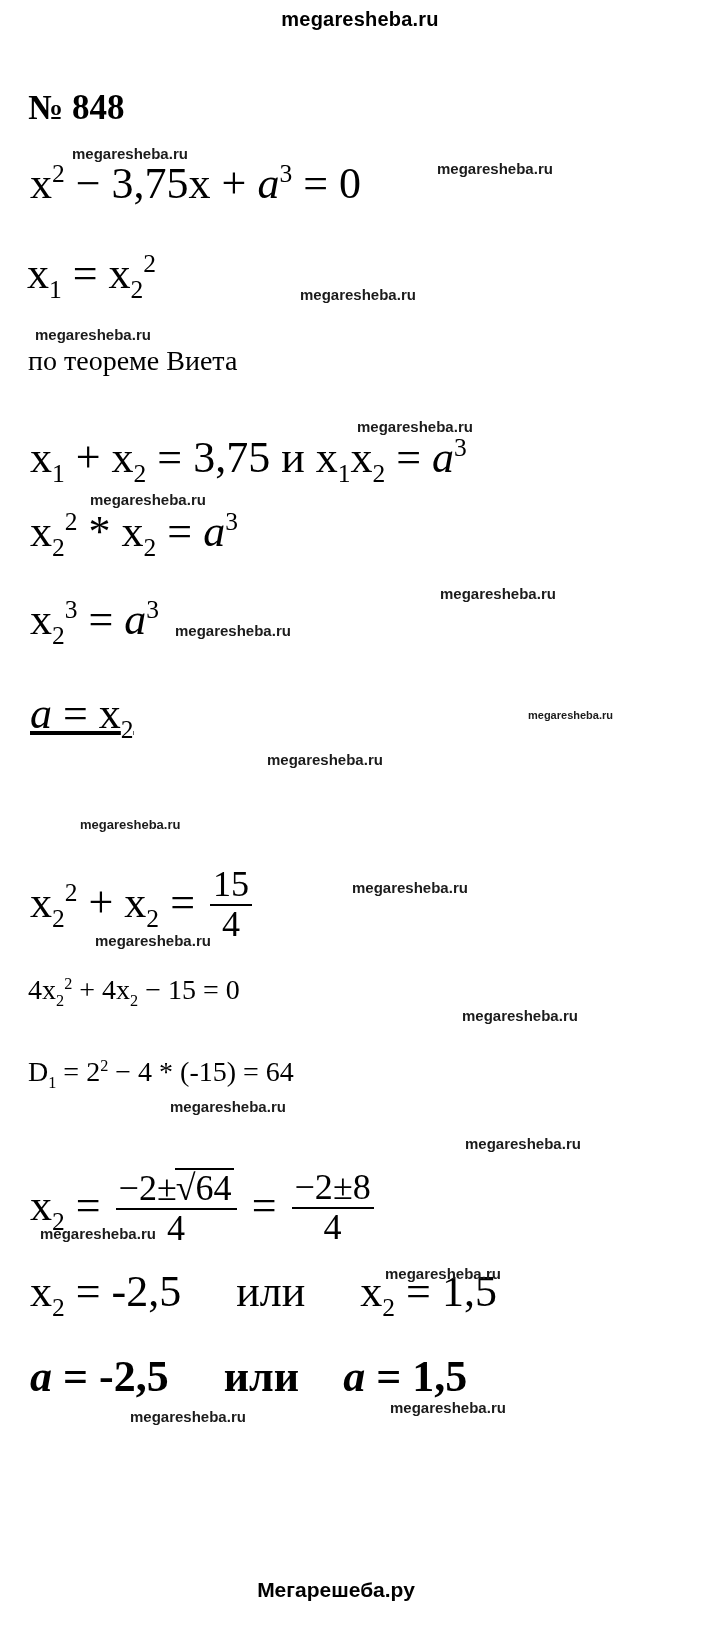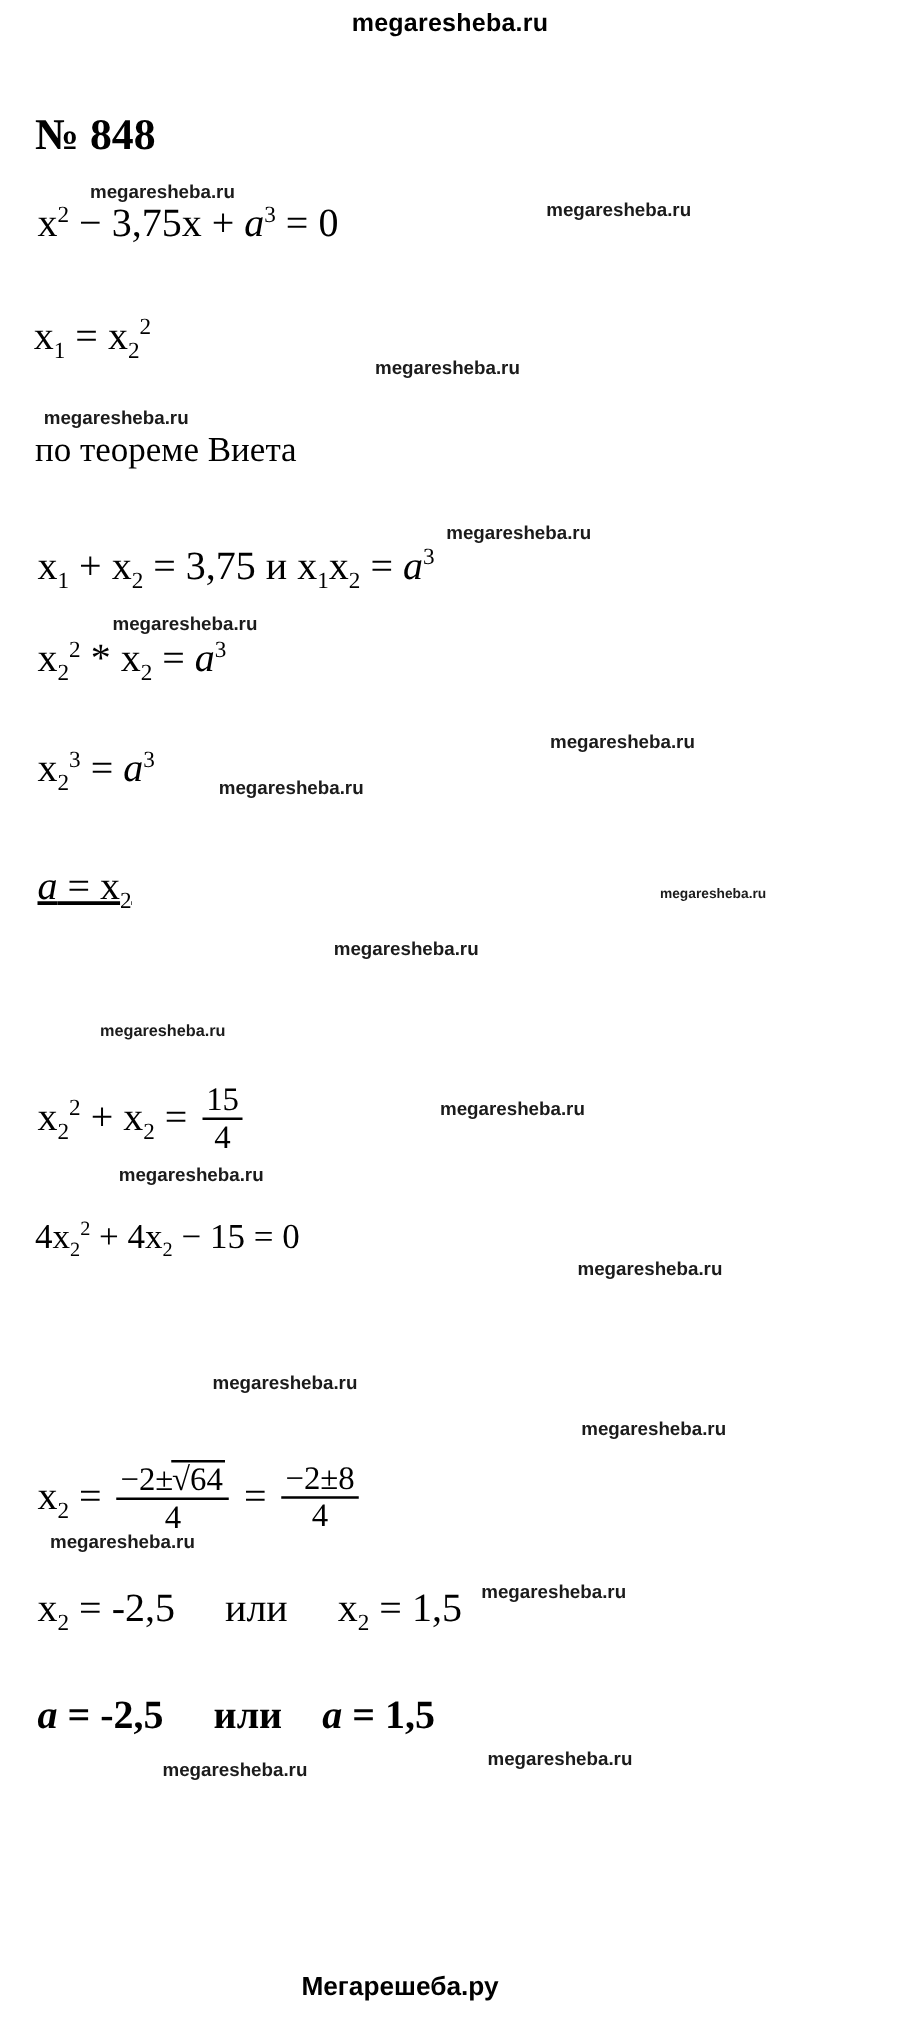--- a/index.html
+++ b/index.html
@@ -28,40 +28,40 @@
     text-align: center;
     font-family: "Liberation Sans", sans-serif;
     font-weight: bold;
     font-size: 20px;
     letter-spacing: 0.2px;
     color: #000;
   }
   .site-bottom {
     position: absolute;
     top: 1578px;
-    left: 0;
+    left: 16px;
     width: 640px;
     text-align: center;
     font-family: "Liberation Sans", sans-serif;
     font-weight: bold;
     font-size: 21px;
     color: #000;
   }
   .task-number {
     position: absolute;
     top: 88px;
     left: 28px;
     font-family: "Liberation Serif", serif;
     font-weight: bold;
     font-size: 35px;
   }
   .line {
     position: absolute;
     font-family: "Liberation Serif", serif;
-    font-size: 32px;
+    font-size: 44px;
     white-space: nowrap;
     line-height: 1;
   }
   .line.big {
     font-size: 28px;
   }
   .italic {
     font-style: italic;
   }
   sup {
@@ -152,20 +152,23 @@
     <span class="frac">
       <span class="num">15</span>
       <span class="den">4</span>
     </span>
   </div>
 
   <div class="line big" style="top:976px; left:28px;">
     4x<sub>2</sub><sup>2</sup> + 4x<sub>2</sub> − 15 = 0
   </div>
 
+  <div class="line big" style="top:1058px; left:28px;">
+    D<sub>1</sub> = 2<sup>2</sup> − 4 * (-15) = 64
+  </div>
 
   <div class="line" style="top:1170px; left:30px;">
     x<sub>2</sub> =
     <span class="frac">
       <span class="num">−2±<span class="radic">√64</span></span>
       <span class="den">4</span>
     </span>
     =
     <span class="frac">
       <span class="num">−2±8</span>

